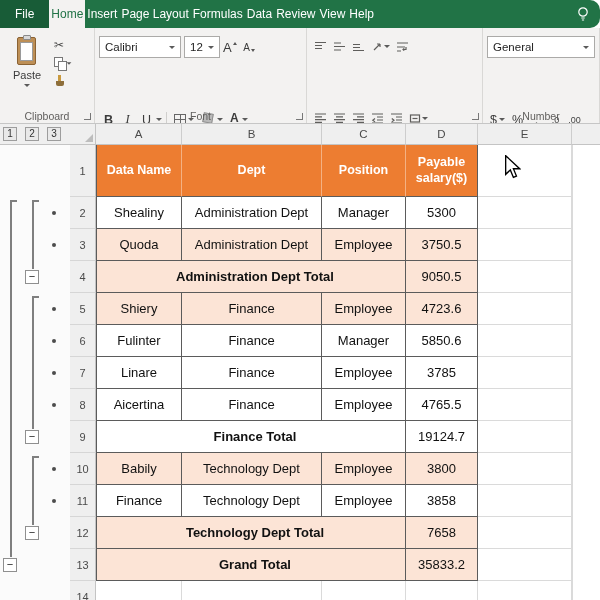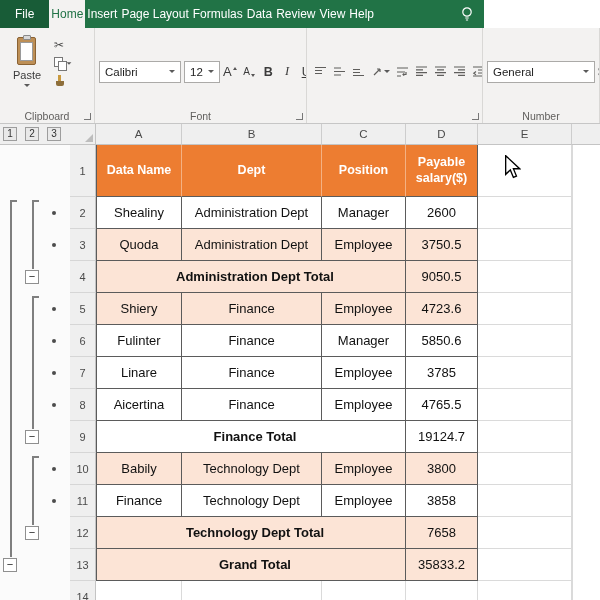--- a/index.html
+++ b/index.html
@@ -1,38 +1,38 @@
 <!DOCTYPE html>
 <html style="--excel-green: #217346; --file-tab-green: #185C37; --ribbon-bg: #F3F2F1; --accent-orange: #ED7D31; --band-fill: #FCE4D6; --table-border: #5B5B5B; --gridline: #DADADA; --header-fill: #EFEFEF; --fill-color-bar: #FFE812; --font-color-bar: #C00000;"><head>
 <meta charset="utf-8">
 <style>
   * { margin:0; padding:0; box-sizing:border-box; }
   html,body { width:600px; height:600px; overflow:hidden; background:#fff;
               font-family:"Liberation Sans", sans-serif; }
   .app { position:relative; width:600px; height:600px; overflow:hidden; background:#fff; }
 
   
-  .tabbar { position:absolute; top:0; left:0; width:484px; height:28px;
-            background:var(--excel-green,#217346); display:flex; }
+  .tabbar { position:absolute; top:0; left:0; width:600px; height:28px;
+            background:var(--excel-green,#217346); display:flex;border-radius:10px; }
   .tabs { display:flex; height:100%; }
   .tab { display:flex; align-items:center; padding:0 2px; font-size:12px; color:#fff; white-space:nowrap; }
   .tab.file { background:var(--file-tab-green,#185C37); padding:0 15px; }
   .tab.active { background:var(--ribbon-bg,#F3F2F1); color:var(--excel-green,#217346); }
   .tellme { margin-left:auto; display:flex; align-items:center; padding:0 9px; }
 
   
   .ribbon { position:absolute; top:28px; left:0; width:600px; height:96px;
             background:var(--ribbon-bg,#F3F2F1); border-bottom:1px solid #c6c6c6; display:flex; }
   .rgroup { position:relative; height:100%; border-right:1px solid #d9d8d6;
             display:flex; flex-direction:column; padding:3px 4px 16px; overflow:hidden; }
   .g-clip { width:95px; } .g-font { width:212px; } .g-align { width:176px; } .g-num { flex:1; }
   .glabel { position:absolute; bottom:1px; left:0; right:0; text-align:center;
             font-size:10.5px; color:#605f5d; }
   .rc { flex:1; display:flex; }
-  .rc.col { flex-direction:row; }
+  .rc.col { flex-direction:column;gap:46px; }
   .rrow { display:flex; align-items:center; margin-top:5px; }
   .launcher { position:absolute; right:2px; bottom:2px; width:10px; height:10px; }
   .launcher::after { content:""; position:absolute; right:1px; bottom:1px; width:6px; height:6px;
                      border-right:1.4px solid #777; border-bottom:1.4px solid #777; }
   .dd { display:inline-block; width:0; height:0; border-left:3px solid transparent;
         border-right:3px solid transparent; border-top:3.5px solid #5a5a5a; }
   .combo { height:22px; background:#fff; border:1px solid #abaaa8; display:flex;
            align-items:center; padding:0 5px; font-size:11.5px; color:#1e1e1e; }
   .combo .dd { margin-left:auto; }
   .w80 { width:82px; } .w34 { width:36px; margin-left:3px; } .w104 { width:108px; }
@@ -375,21 +375,21 @@
             <div class="cell tbl hdr cC">Position</div>
             <div class="cell tbl hdr cD">Payable salary($)</div>
             <div class="cell cE"></div>
             <div class="cell cF"></div>
           </div>
           <div class="srow">
             <div class="rownum">2</div>
             <div class="cell tbl cA">Shealiny</div>
             <div class="cell tbl cB">Administration Dept</div>
             <div class="cell tbl cC">Manager</div>
-            <div class="cell tbl cD">2600</div>
+            <div class="cell tbl cD">5300</div>
             <div class="cell cE"></div>
             <div class="cell cF"></div>
           </div>
           <div class="srow">
             <div class="rownum">3</div>
             <div class="cell tbl shade cA">Quoda</div>
             <div class="cell tbl shade cB">Administration Dept</div>
             <div class="cell tbl shade cC">Employee</div>
             <div class="cell tbl shade cD">3750.5</div>
             <div class="cell cE"></div>

